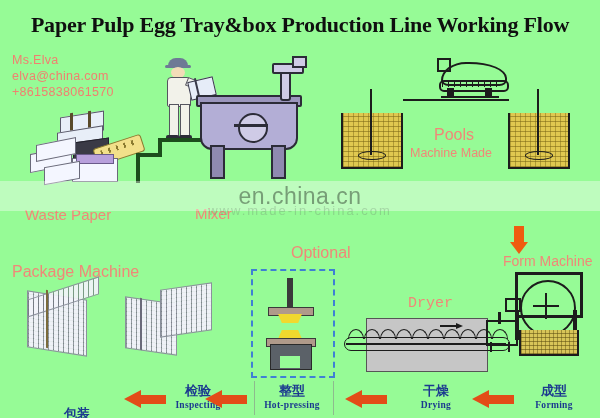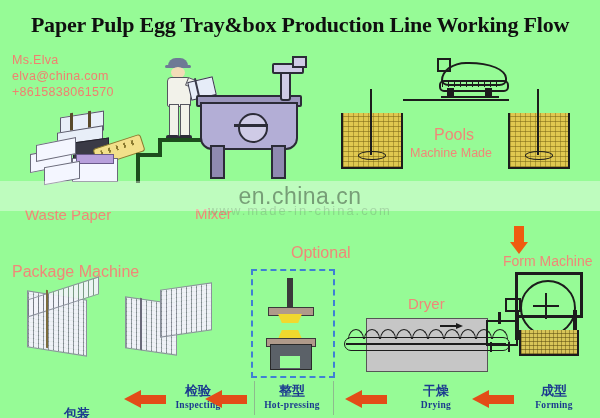--- a/index.html
+++ b/index.html
@@ -324,21 +324,21 @@
   <div class="abs" style="left:260px; top:278px; width:62px; height:92px;">
     <div class="abs hp-rod" style="left:27px; top:0px; width:6px; height:30px;"></div>
     <div class="abs hp-plate" style="left:8px; top:29px; width:44px; height:7px;"></div>
     <div class="abs hp-mold" style="left:18px; top:36px; width:24px; height:9px; clip-path:polygon(0 0,100% 0,84% 100%,16% 100%);"></div>
     <div class="abs hp-mold" style="left:18px; top:52px; width:24px; height:9px; clip-path:polygon(16% 0,84% 0,100% 100%,0 100%);"></div>
     <div class="abs hp-plate" style="left:6px; top:60px; width:48px; height:7px;"></div>
     <div class="abs hp-body" style="left:10px; top:66px; width:40px; height:24px;"></div>
     <div class="abs" style="left:20px; top:78px; width:20px; height:12px; background:#96fb96;"></div>
   </div>
 
-  <div class="abs plabel" style="left:408px; top:295px; font-size:15px;">Dryer</div>
+  <div class="abs plabel" style="left:408px; top:295px; font-size:15px;font-family:Liberation Mono, monospace;">Dryer</div>
 
   <div class="abs" id="dryer-box" style="left:366px; top:318px; width:120px; height:52px;"></div>
 
   <div class="abs" style="left:344px; top:337px; width:164px; height:12px; border:1.5px solid #1c1c1c; border-radius:7px; background:transparent;"></div>
   <div class="abs belt-line" style="left:346px; top:343px; width:160px; height:1.5px;"></div>
 
   <div class="abs" style="left:348px; top:329px; width:156px; height:9px;">
     <div class="abs tray-bump" style="left:0px;   top:0; width:14px; height:9px;"></div>
     <div class="abs tray-bump" style="left:16px;  top:0; width:14px; height:9px;"></div>
     <div class="abs tray-bump" style="left:32px;  top:0; width:14px; height:9px;"></div>

